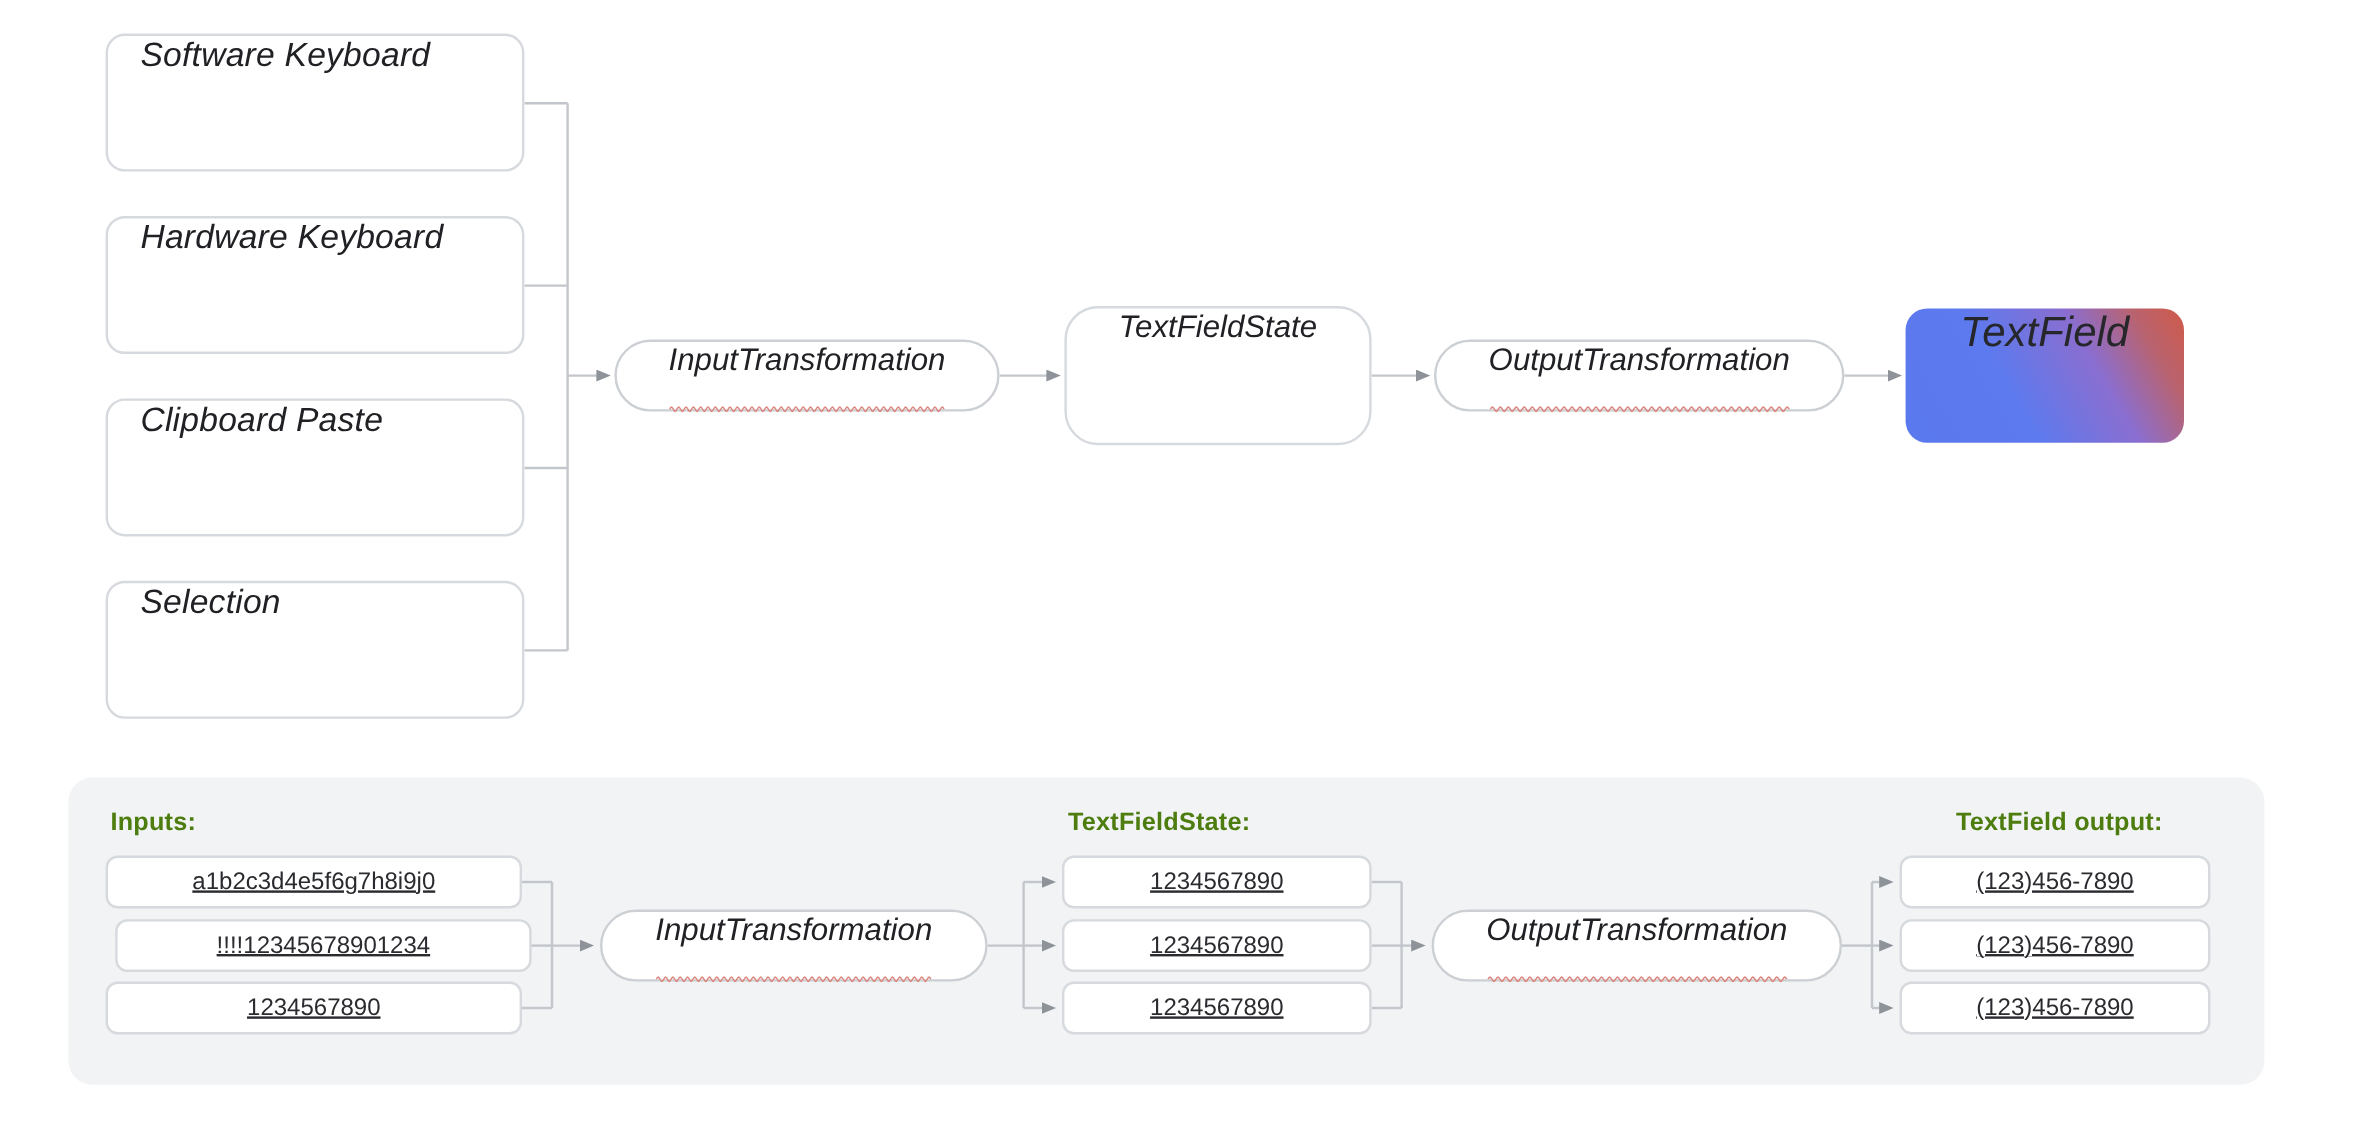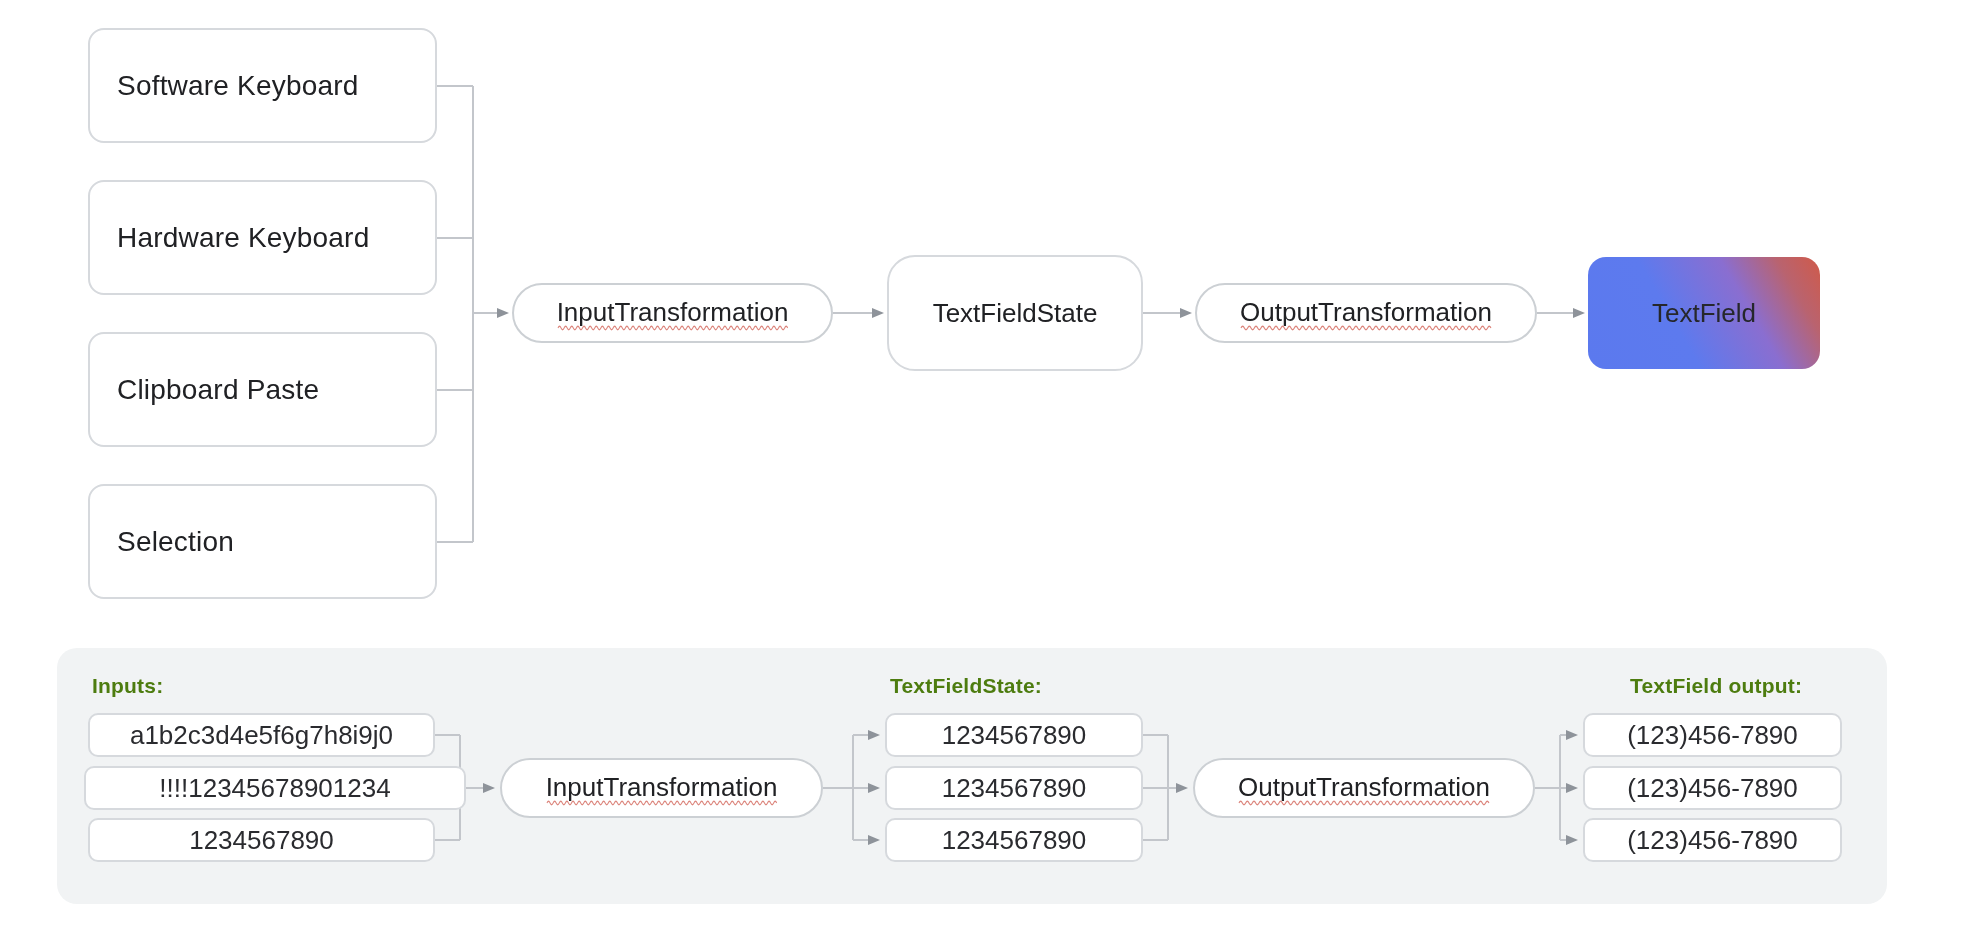--- a/index.html
+++ b/index.html
@@ -11,32 +11,33 @@
   }
   .stage { position:relative; width:1967px; height:945px; background:#ffffff; overflow:hidden; }
 
   .wires { position:absolute; left:0; top:0; width:1967px; height:945px; z-index:1; }
   .wires path { stroke:#c3c6cb; stroke-width:2; fill:none; }
 
   .node {
     position:absolute; z-index:2;
     background:#ffffff;
     border:2px solid #d6d9dd;
-    display:flex; align-items:center; justify-content:center;
+    display:flex; justify-content:center;
     white-space:nowrap;
+    font-style:italic;
   }
   .src {
     left:88px; width:349px; height:115px; border-radius:16px;
     justify-content:flex-start; padding-left:27px;
     font-size:28px; letter-spacing:.2px;
   }
   .pill { border-radius:31px; font-size:26px; border-color:#ccd0d4; }
   .bigbox { border-radius:28px; font-size:26px; }
   .tfield {
-    border:none; border-radius:18px; font-size:26px; color:#26272b;
+    border:none; border-radius:18px; font-size:35px; color:#26272b;
     background:linear-gradient(60deg, #5b79ee 0%, #5d7aee 38%, #8a6ed0 66%, #b9636f 85%, #d05a49 100%);
   }
 
   .pill-label { position:relative; display:inline-block; line-height:1.15; }
   .squiggle {
     position:absolute; left:1px; right:1px; bottom:-4px;
     width:calc(100% - 2px); height:8px; overflow:visible;
   }
   .squiggle path { stroke:#dc857c; stroke-width:1.4; fill:none; }
 
@@ -46,21 +47,21 @@
   }
   .col-label {
     position:absolute; z-index:2;
     font-size:21px; font-weight:bold; letter-spacing:.2px; color:#4d7c0f;
     white-space:nowrap;
   }
   .cell {
     position:absolute; z-index:2; height:44px;
     background:#ffffff; border:2px solid #d6d9dd; border-radius:10px;
     display:flex; align-items:center; justify-content:center;
-    font-size:26px; white-space:nowrap; color:#2a2b2f;
+    font-size:20px; white-space:nowrap; color:#2a2b2f;text-decoration:underline;
   }
   .pill-sm { position:absolute; z-index:2; height:60px; }
 </style>
 </head>
 <body>
 
 <div class="stage">
 
   <svg class="wires" viewBox="0 0 1967 945" aria-hidden="true">
     <defs>
@@ -142,21 +143,21 @@
   <div class="node tfield" style="left:1588px; top:257px; width:232px; height:112px">
     <span>TextField</span>
   </div>
 
   <div class="panel"></div>
 
   <div class="col-label" style="left:92px; top:674px">Inputs:</div>
   <div class="cell" style="left:88px; top:713px; width:347px">
     <span>a1b2c3d4e5f6g7h8i9j0</span>
   </div>
-  <div class="cell" style="left:84px; top:766px; width:382px">
+  <div class="cell" style="left:96px; top:766px; width:347px">
     <span>!!!!12345678901234</span>
   </div>
   <div class="cell" style="left:88px; top:818px; width:347px">
     <span>1234567890</span>
   </div>
 
   <div class="node pill pill-sm" style="left:500px; top:758px; width:323px">
     <span class="pill-label">
       <span>InputTransformation</span>
       <svg class="squiggle" viewBox="0 0 300 8" preserveAspectRatio="none">

